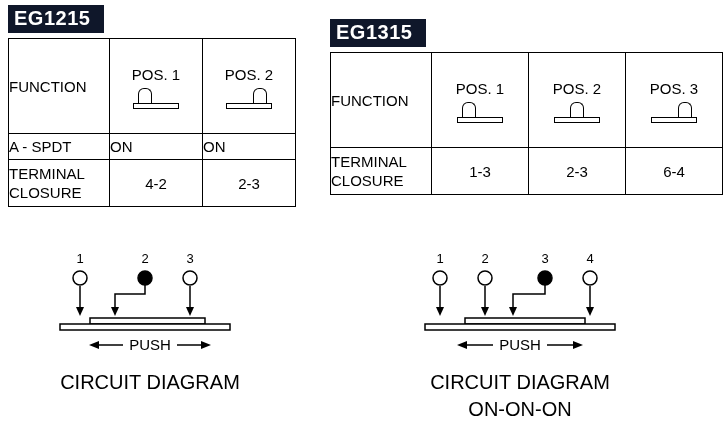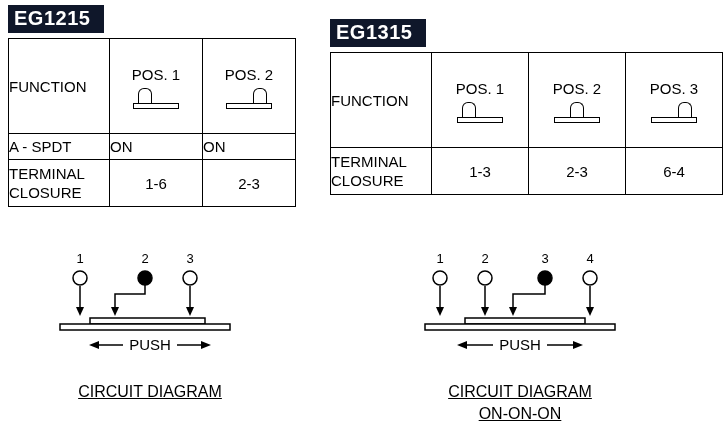--- a/index.html
+++ b/index.html
@@ -51,21 +51,21 @@
   .on-cell { text-align:left; }
 
   .row-closure td { height:46px; }
   .closure-label { padding-left:4px; line-height:1.3; }
   .closure-val { text-align:center; }
 
   .diagram { position:absolute; text-align:center; }
   .diagram-1215 { left:45px;  top:250px; width:210px; }
   .diagram-1315 { left:405px; top:250px; width:230px; }
   .diag-svg { display:block; margin:0 auto; }
-  .diag-caption { margin-top:26px; font-size:16px; line-height:1.35;text-decoration:underline; }
+  .diag-caption { margin-top:14px; font-size:20px; line-height:1.35; }
 
   svg text { font-family:"Liberation Sans", sans-serif; }
   .t-num { font-size:13px; }
   .push-text { font-size:15px; }
 </style>
 </head>
 <body>
 
 <div class="panel panel-1215">
   <div class="model-badge">EG1215</div>
@@ -92,21 +92,21 @@
         </div>
       </td>
     </tr>
     <tr class="row-type">
       <td class="type-label">A - SPDT</td>
       <td class="on-cell">ON</td>
       <td class="on-cell">ON</td>
     </tr>
     <tr class="row-closure">
       <td class="closure-label">TERMINAL CLOSURE</td>
-      <td class="closure-val">1-6</td>
+      <td class="closure-val">4-2</td>
       <td class="closure-val">2-3</td>
     </tr>
   </tbody>
     </table>
 </div>
 
 <div class="panel panel-1315">
   <div class="model-badge">EG1315</div>
   <table class="spec t1315">
     <tbody>

